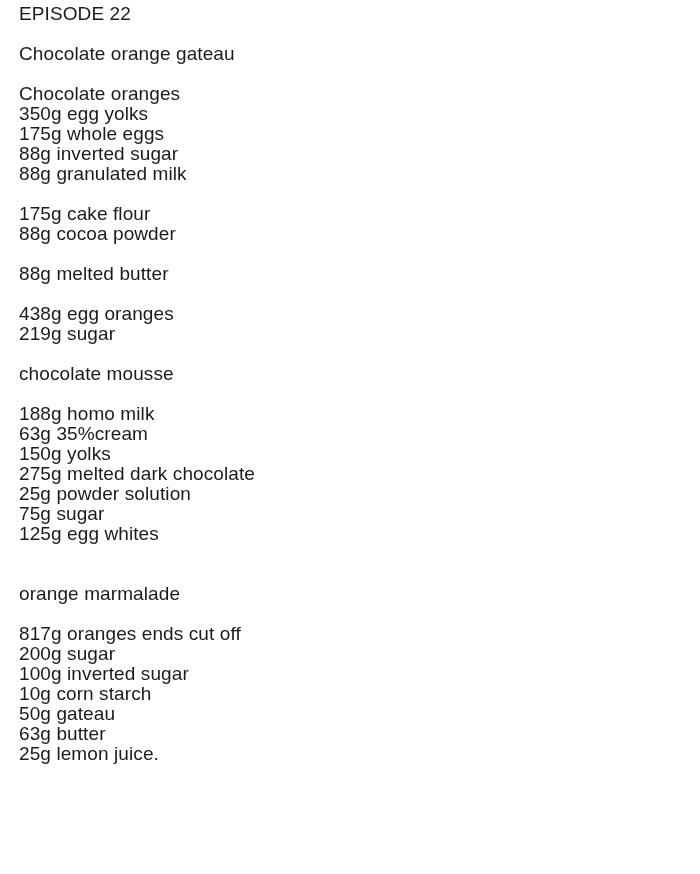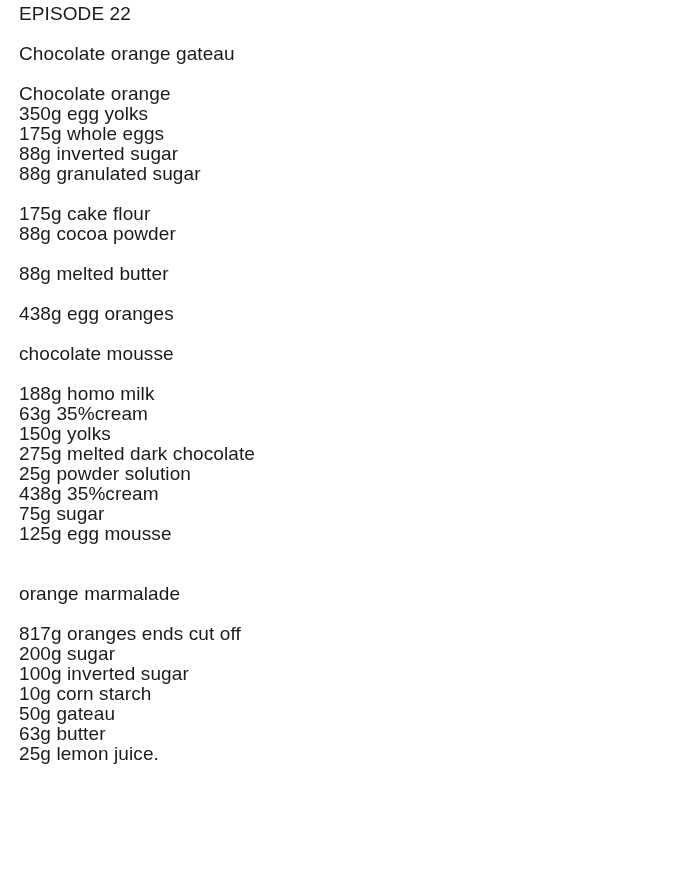--- a/index.html
+++ b/index.html
@@ -33,43 +33,43 @@
 </head>
 <body>
 
 <div class="page">
 
   <div id="lines-container">
       <div class="line">EPISODE 22</div>
       <div class="line"></div>
       <div class="line">Chocolate orange gateau</div>
       <div class="line"></div>
-      <div class="line">Chocolate orange</div>
+      <div class="line">Chocolate oranges</div>
       <div class="line">350g egg yolks</div>
       <div class="line">175g whole eggs</div>
       <div class="line">88g inverted sugar</div>
-      <div class="line">88g granulated sugar</div>
+      <div class="line">88g granulated milk</div>
       <div class="line"></div>
       <div class="line">175g cake flour</div>
       <div class="line">88g cocoa powder</div>
       <div class="line"></div>
       <div class="line">88g melted butter</div>
       <div class="line"></div>
       <div class="line">438g egg oranges</div>
+      <div class="line">219g sugar</div>
       <div class="line"></div>
       <div class="line">chocolate mousse</div>
       <div class="line"></div>
       <div class="line">188g homo milk</div>
       <div class="line">63g 35%cream</div>
       <div class="line">150g yolks</div>
       <div class="line">275g melted dark chocolate</div>
       <div class="line">25g powder solution</div>
-      <div class="line">438g 35%cream</div>
       <div class="line">75g sugar</div>
-      <div class="line">125g egg mousse</div>
+      <div class="line">125g egg whites</div>
       <div class="line"></div>
       <div class="line"></div>
       <div class="line">orange marmalade</div>
       <div class="line"></div>
       <div class="line">817g oranges ends cut off</div>
       <div class="line">200g sugar</div>
       <div class="line">100g inverted sugar</div>
       <div class="line">10g corn starch</div>
       <div class="line">50g gateau</div>
       <div class="line">63g butter</div>

